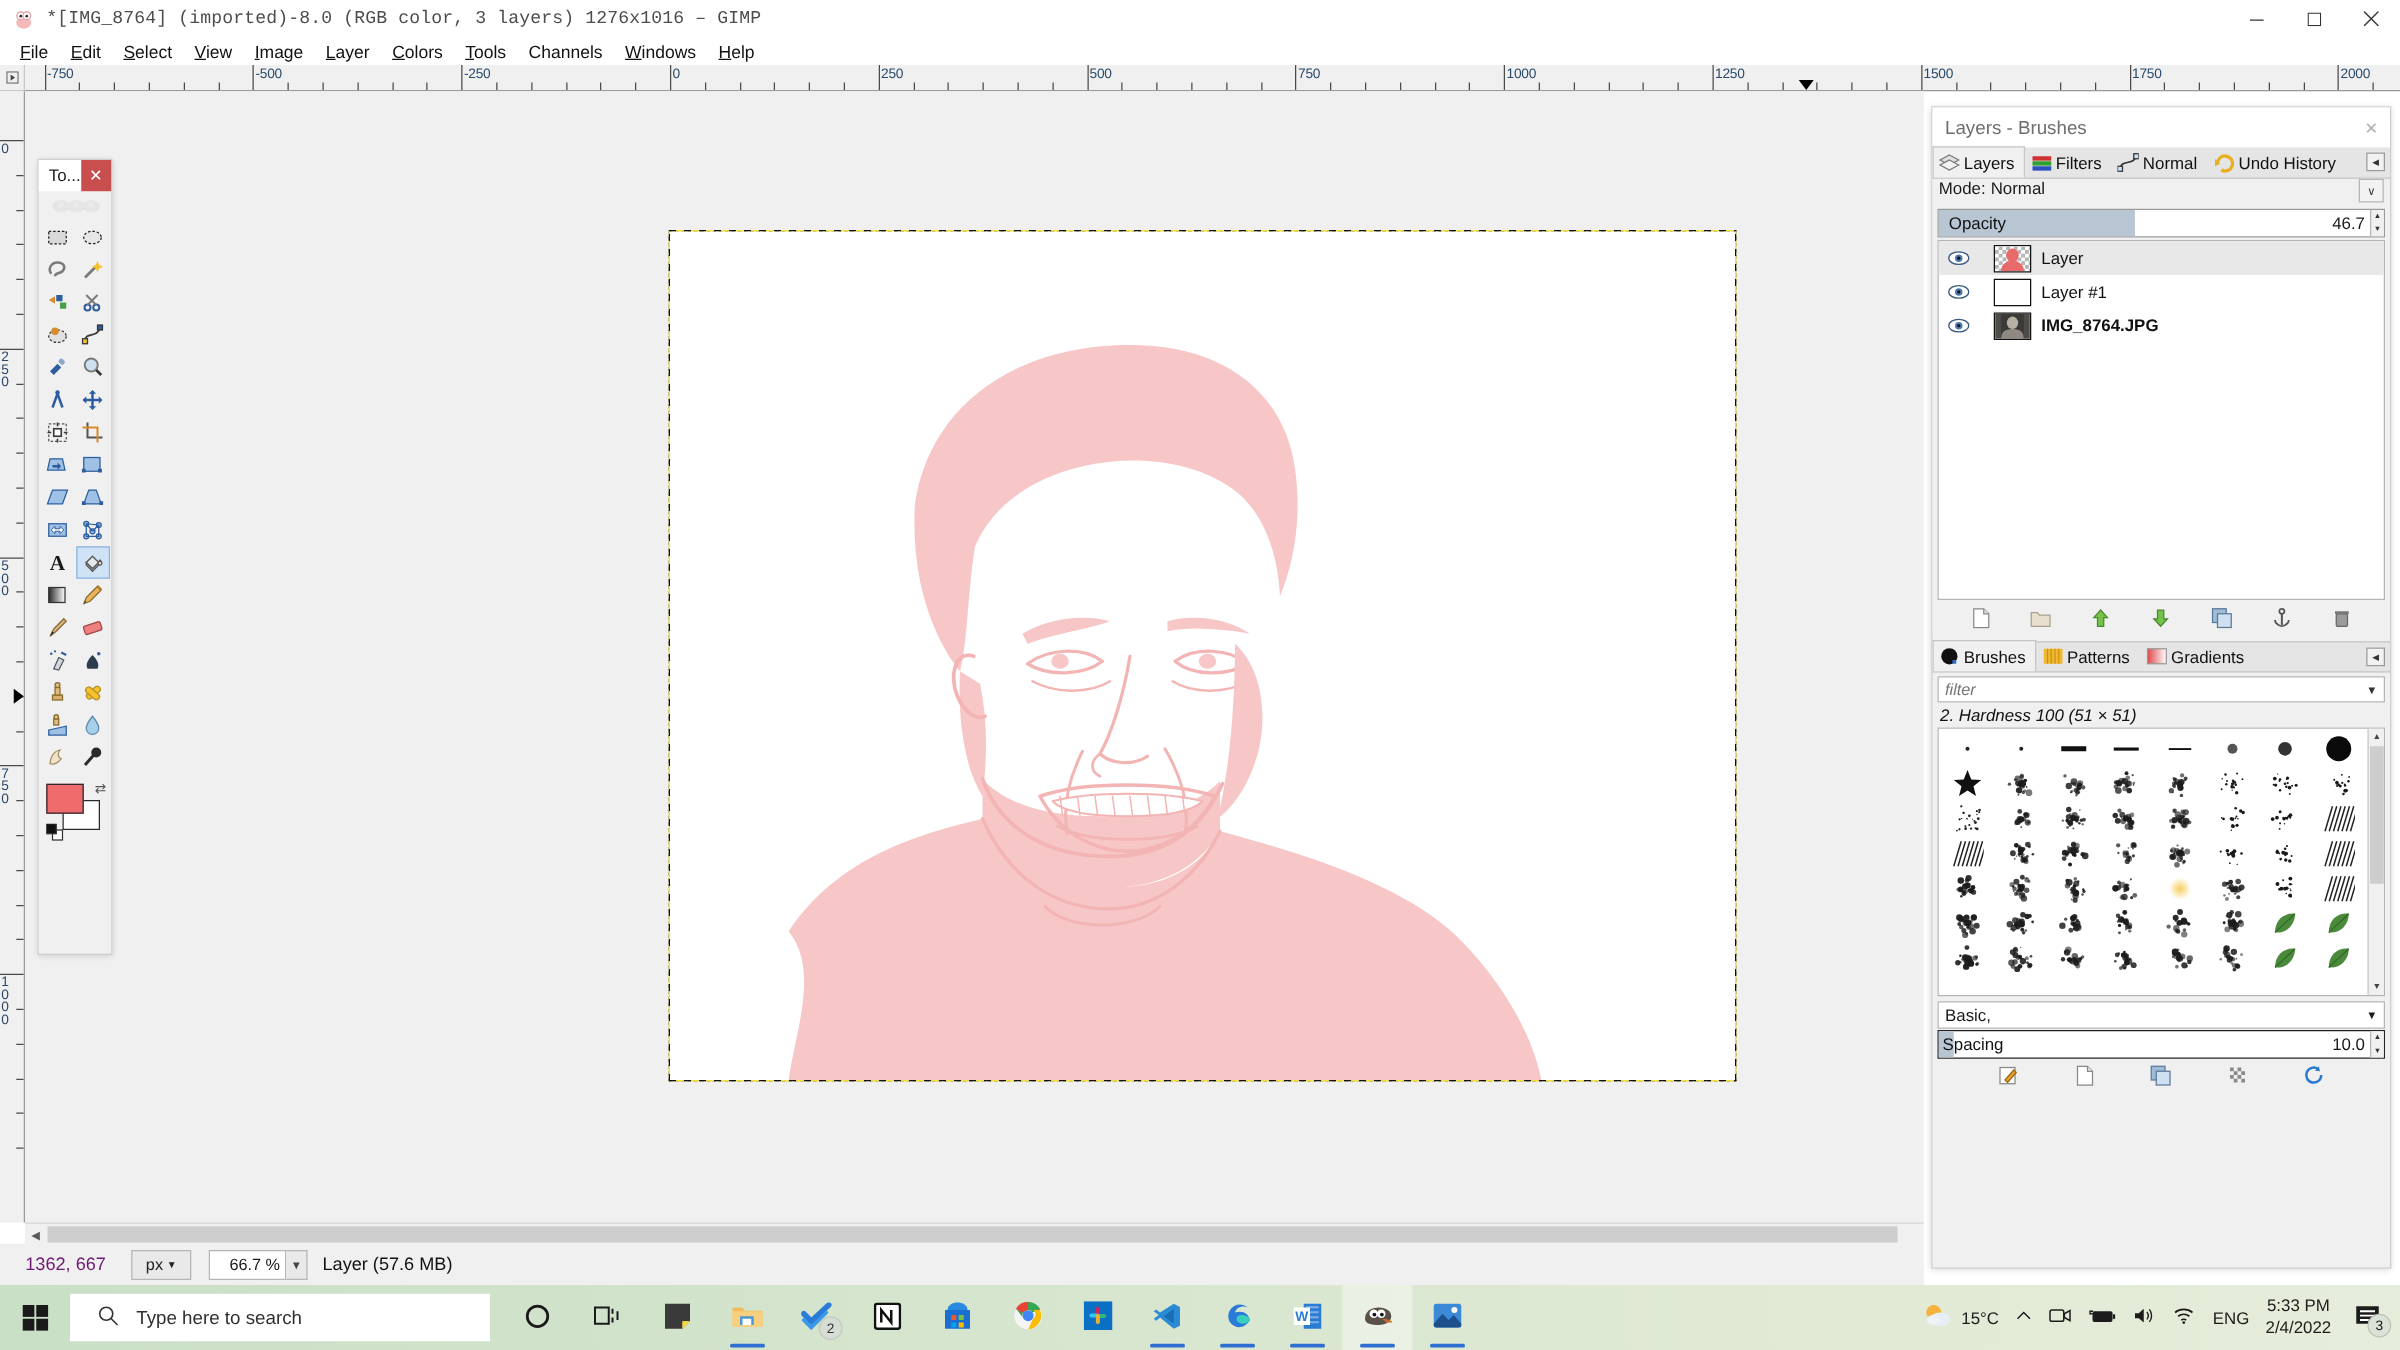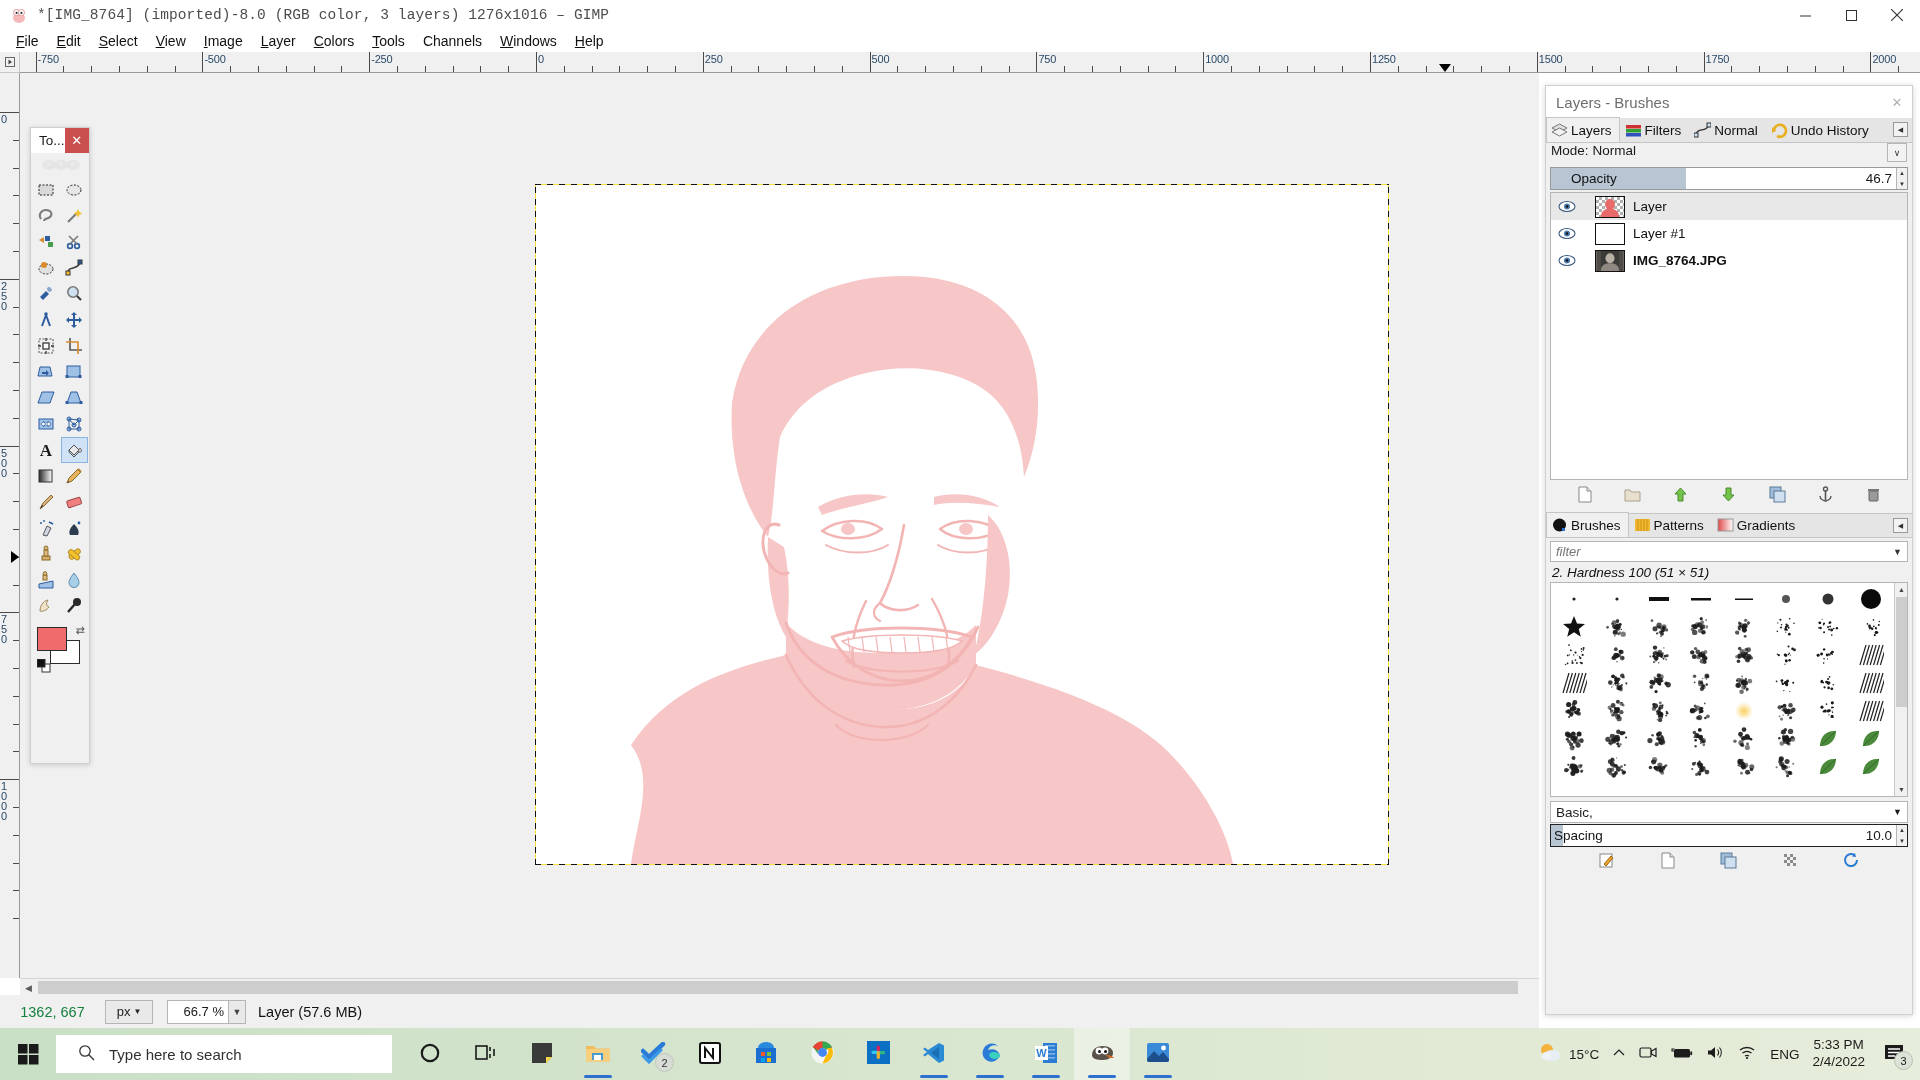--- a/index.html
+++ b/index.html
@@ -95,21 +95,21 @@
   }
   .hscroll .thumb { position:absolute; left:18px; top:2px; width:1480px; height:13px; background:#cdcdcd; }
   .scroll-arrow { position:absolute; width:17px; height:17px; display:flex;align-items:center;justify-content:center;
     font-size:9px; color:#5a5a5a; }
 
   
   .statusbar {
     position:absolute; left:0; top:995px; width:1539px; height:33px;
     background:#f0f0f0; display:flex; align-items:center;
   }
-  .sb-pos { width:105px; text-align:center; font-size:14.5px; color:#15803d; }
+  .sb-pos { width:105px; text-align:center; font-size:14.5px; color:#701a75; }
   .sb-unit {
     width:48px; height:24px; background:#e9e9e9; border:1px solid #b5b5b5;
     display:flex; align-items:center; justify-content:center; gap:3px; font-size:13px; color:#222;
   }
   .sb-zoom {
     margin-left:14px; width:62px; height:24px; background:#fff; border:1px solid #b5b5b5;
     display:flex; align-items:center; justify-content:flex-end; padding-right:4px; font-size:13px;
   }
   .sb-zoom-btn { width:17px; height:24px; background:#e9e9e9; border:1px solid #b5b5b5; border-left:none;
     display:flex;align-items:center;justify-content:center; font-size:9px;color:#444; }
@@ -157,21 +157,21 @@
   .tab-menu { position:absolute; right:4px; top:4px; width:15px; height:15px;
     border:1px solid #9a9a9a; background:#f2f2f2; display:flex;align-items:center;justify-content:center;
     font-size:7px; color:#333; }
 
   .panel-body { background:#f0f0f0; }
   .mode-row { height:23px; display:flex; align-items:flex-start; padding-left:5px; font-size:13.5px; }
   .mode-drop { position:absolute; right:5px; width:20px; height:19px; border:1px solid #b5b5b5;
     background:#f2f2f2; display:flex;align-items:center;justify-content:center; font-size:9px; color:#333; }
   .opacity-row { position:relative; height:23px; margin:1px 4px 0 4px; display:flex;
     border:1px solid #999; background:#fff; }
-  .op-label { width:135px; background:#b8c6d4; display:flex; align-items:center; padding-left:20px;
+  .op-label { width:157px; background:#b8c6d4; display:flex; align-items:center; padding-left:8px;
     font-size:13.5px; color:#111; }
   .op-val { flex:1; display:flex; align-items:center; justify-content:flex-end; padding-right:4px; font-size:13.5px; }
   .op-spin { width:11px; background:#f0f0f0; border-left:1px solid #b5b5b5;
     display:flex; flex-direction:column; }
   .op-spin div { flex:1; display:flex;align-items:center;justify-content:center; font-size:6px; color:#333; }
   .lock-row { height:24px; display:flex; align-items:center; padding-left:5px; gap:8px; font-size:13.5px; }
 
   .layerlist { margin:2px 4px 0 4px; background:#fff; border:1px solid #b5b5b5; height:288px; }
   .layer-row { height:27px; display:flex; align-items:center; gap:0px; }
   .layer-row.selected { background:#e8e8e8; }

